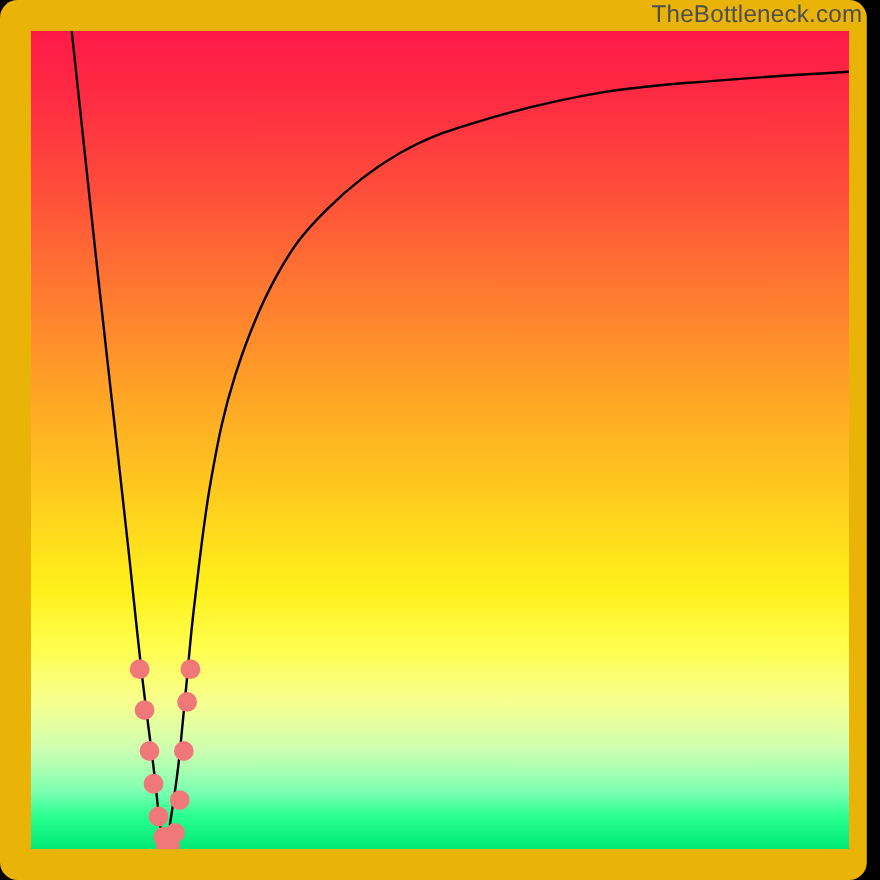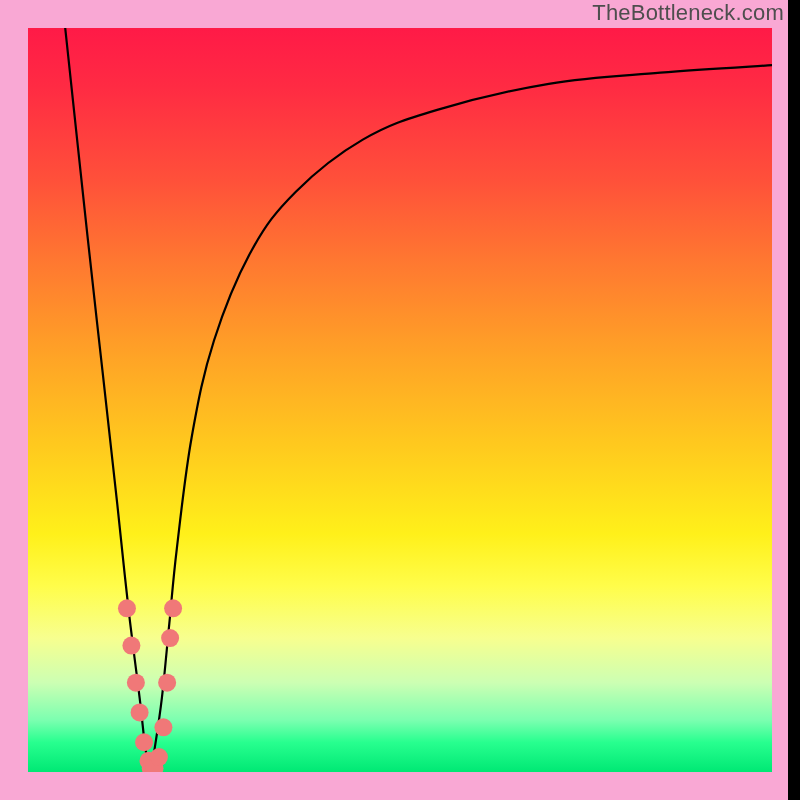--- a/index.html
+++ b/index.html
@@ -10,21 +10,22 @@
     overflow: hidden;
     background: #000;
     font-family: Arial, Helvetica, sans-serif;
   }
   .frame {
     position: absolute;
     left: 0;
     top: 0;
     width: 788px;
     height: 800px;
-    background: #f9a8d4;
+    background: #eab308;
+    border-radius: 16px;
   }
   .plot {
     position: absolute;
     left: 28px;
     top: 28px;
     width: 744px;
     height: 744px;
     overflow: hidden;
   }
   .gradient-bg {

